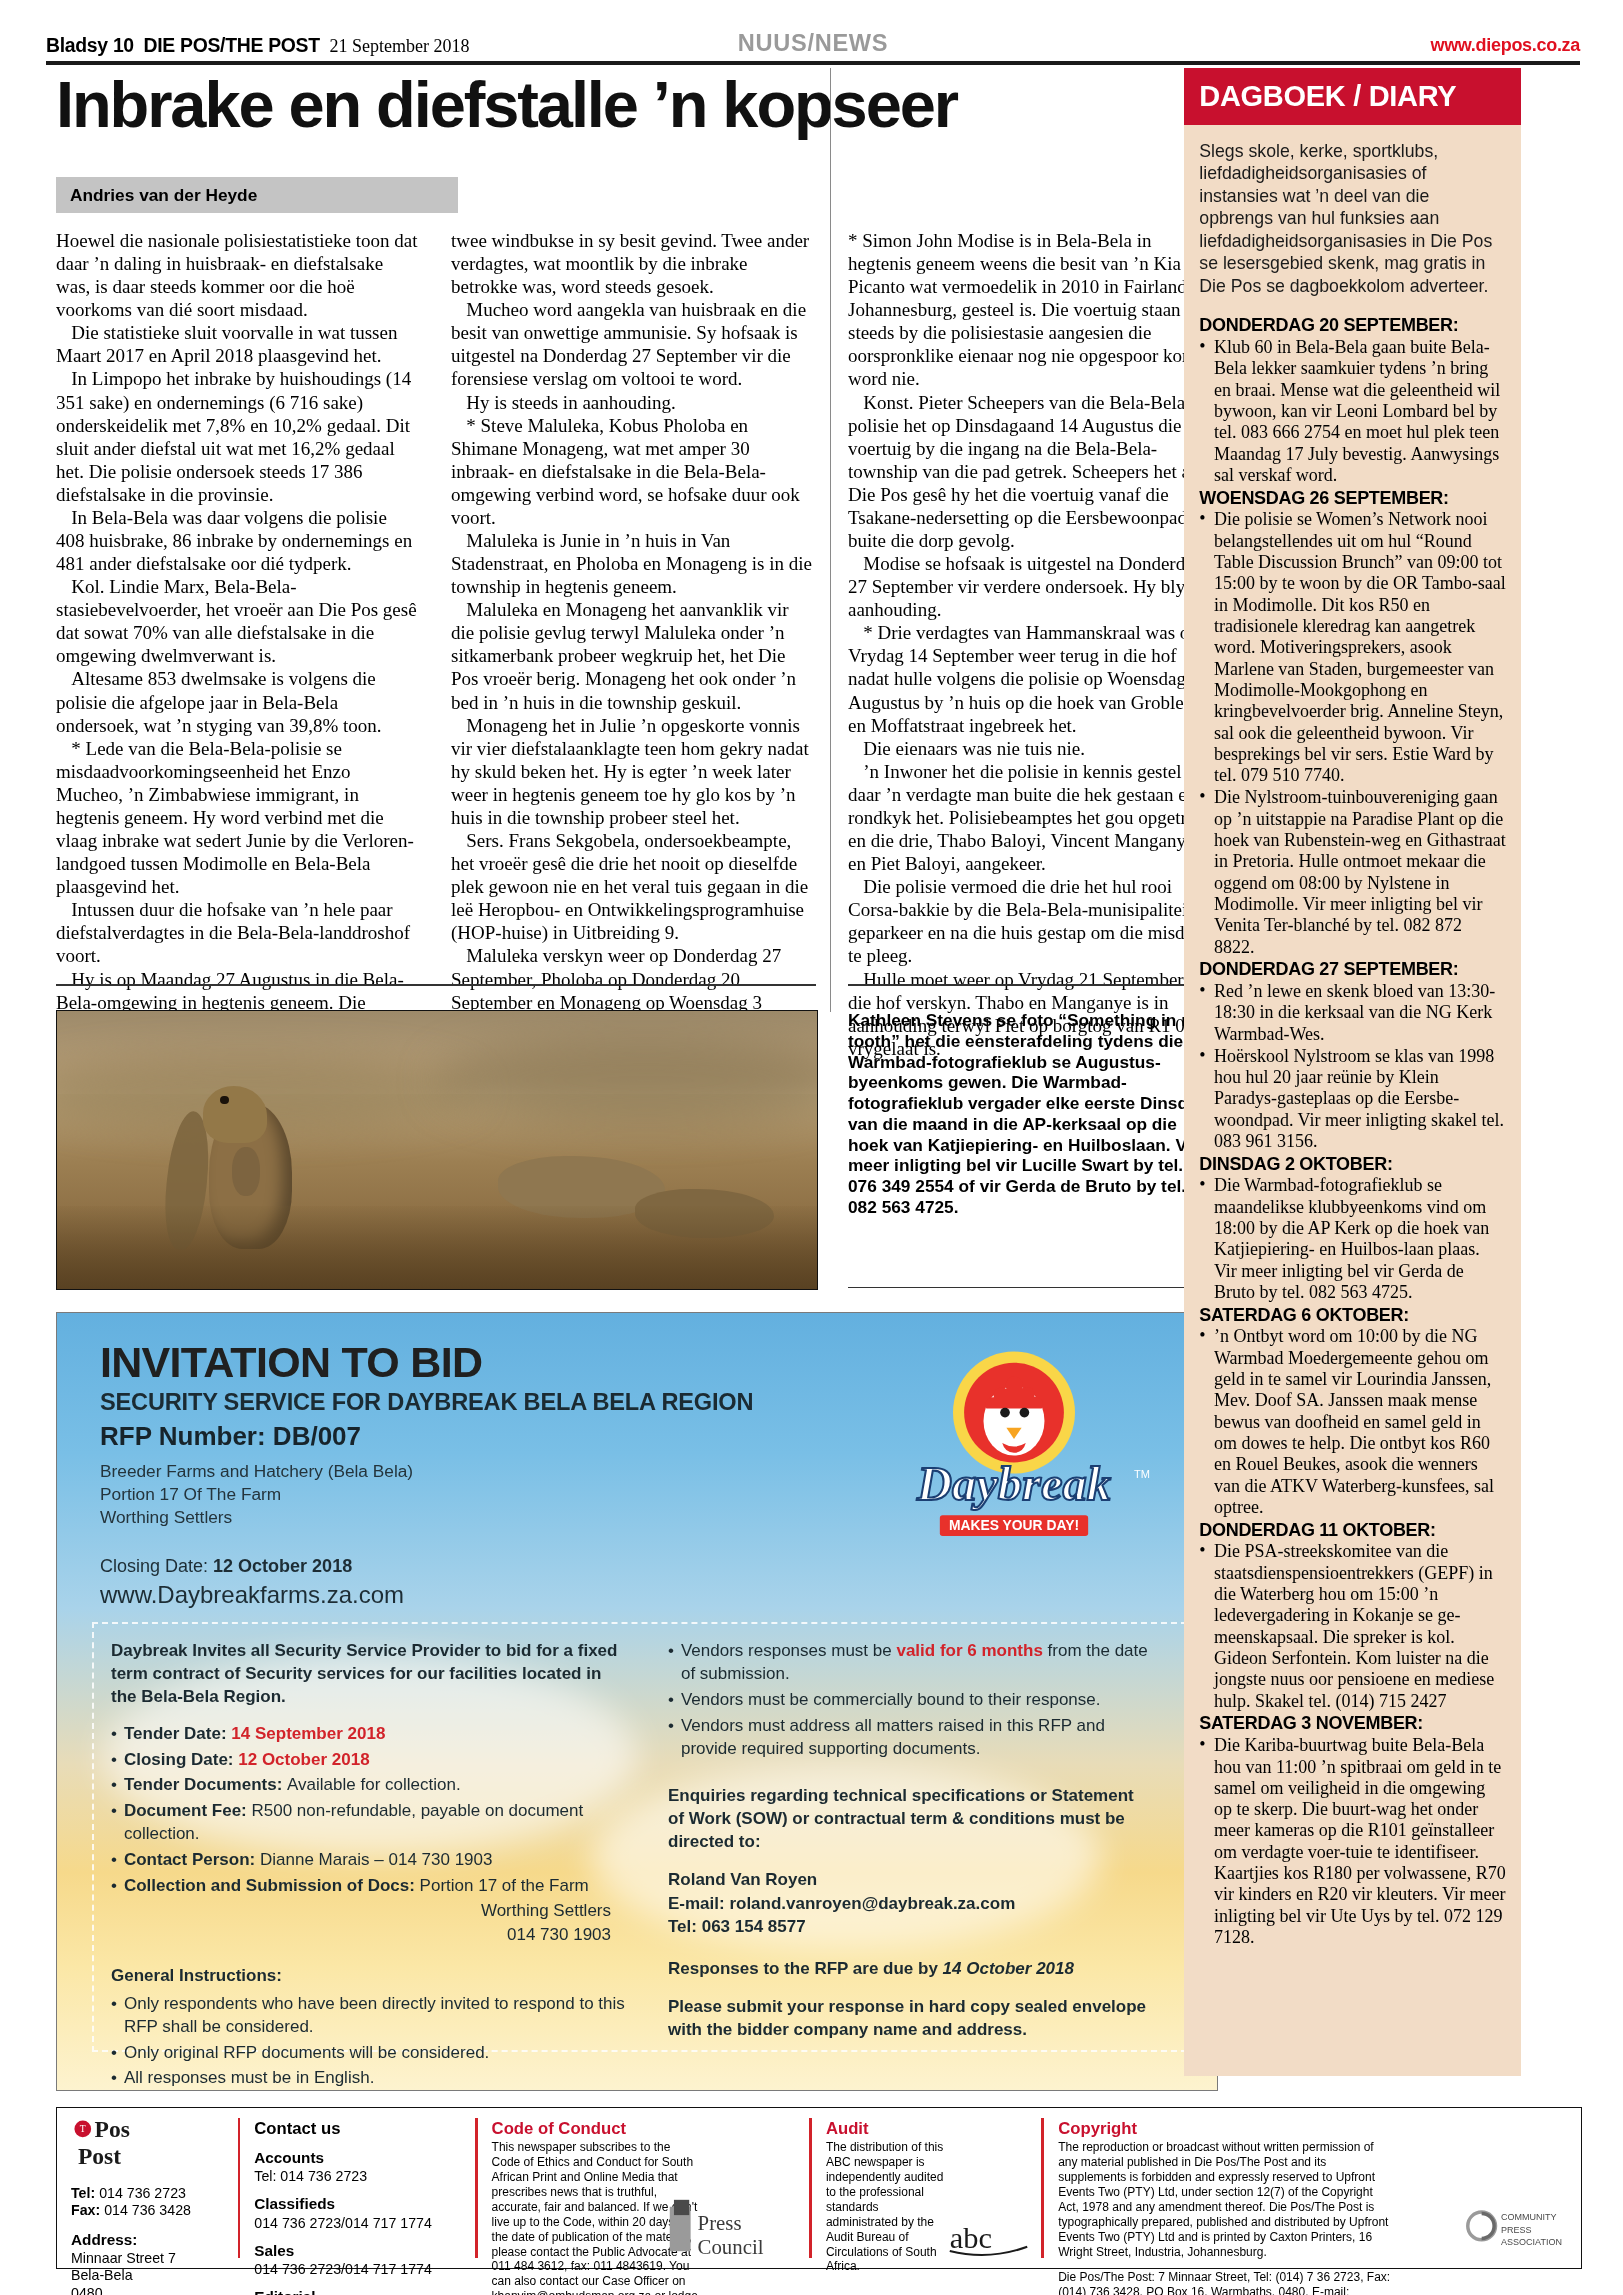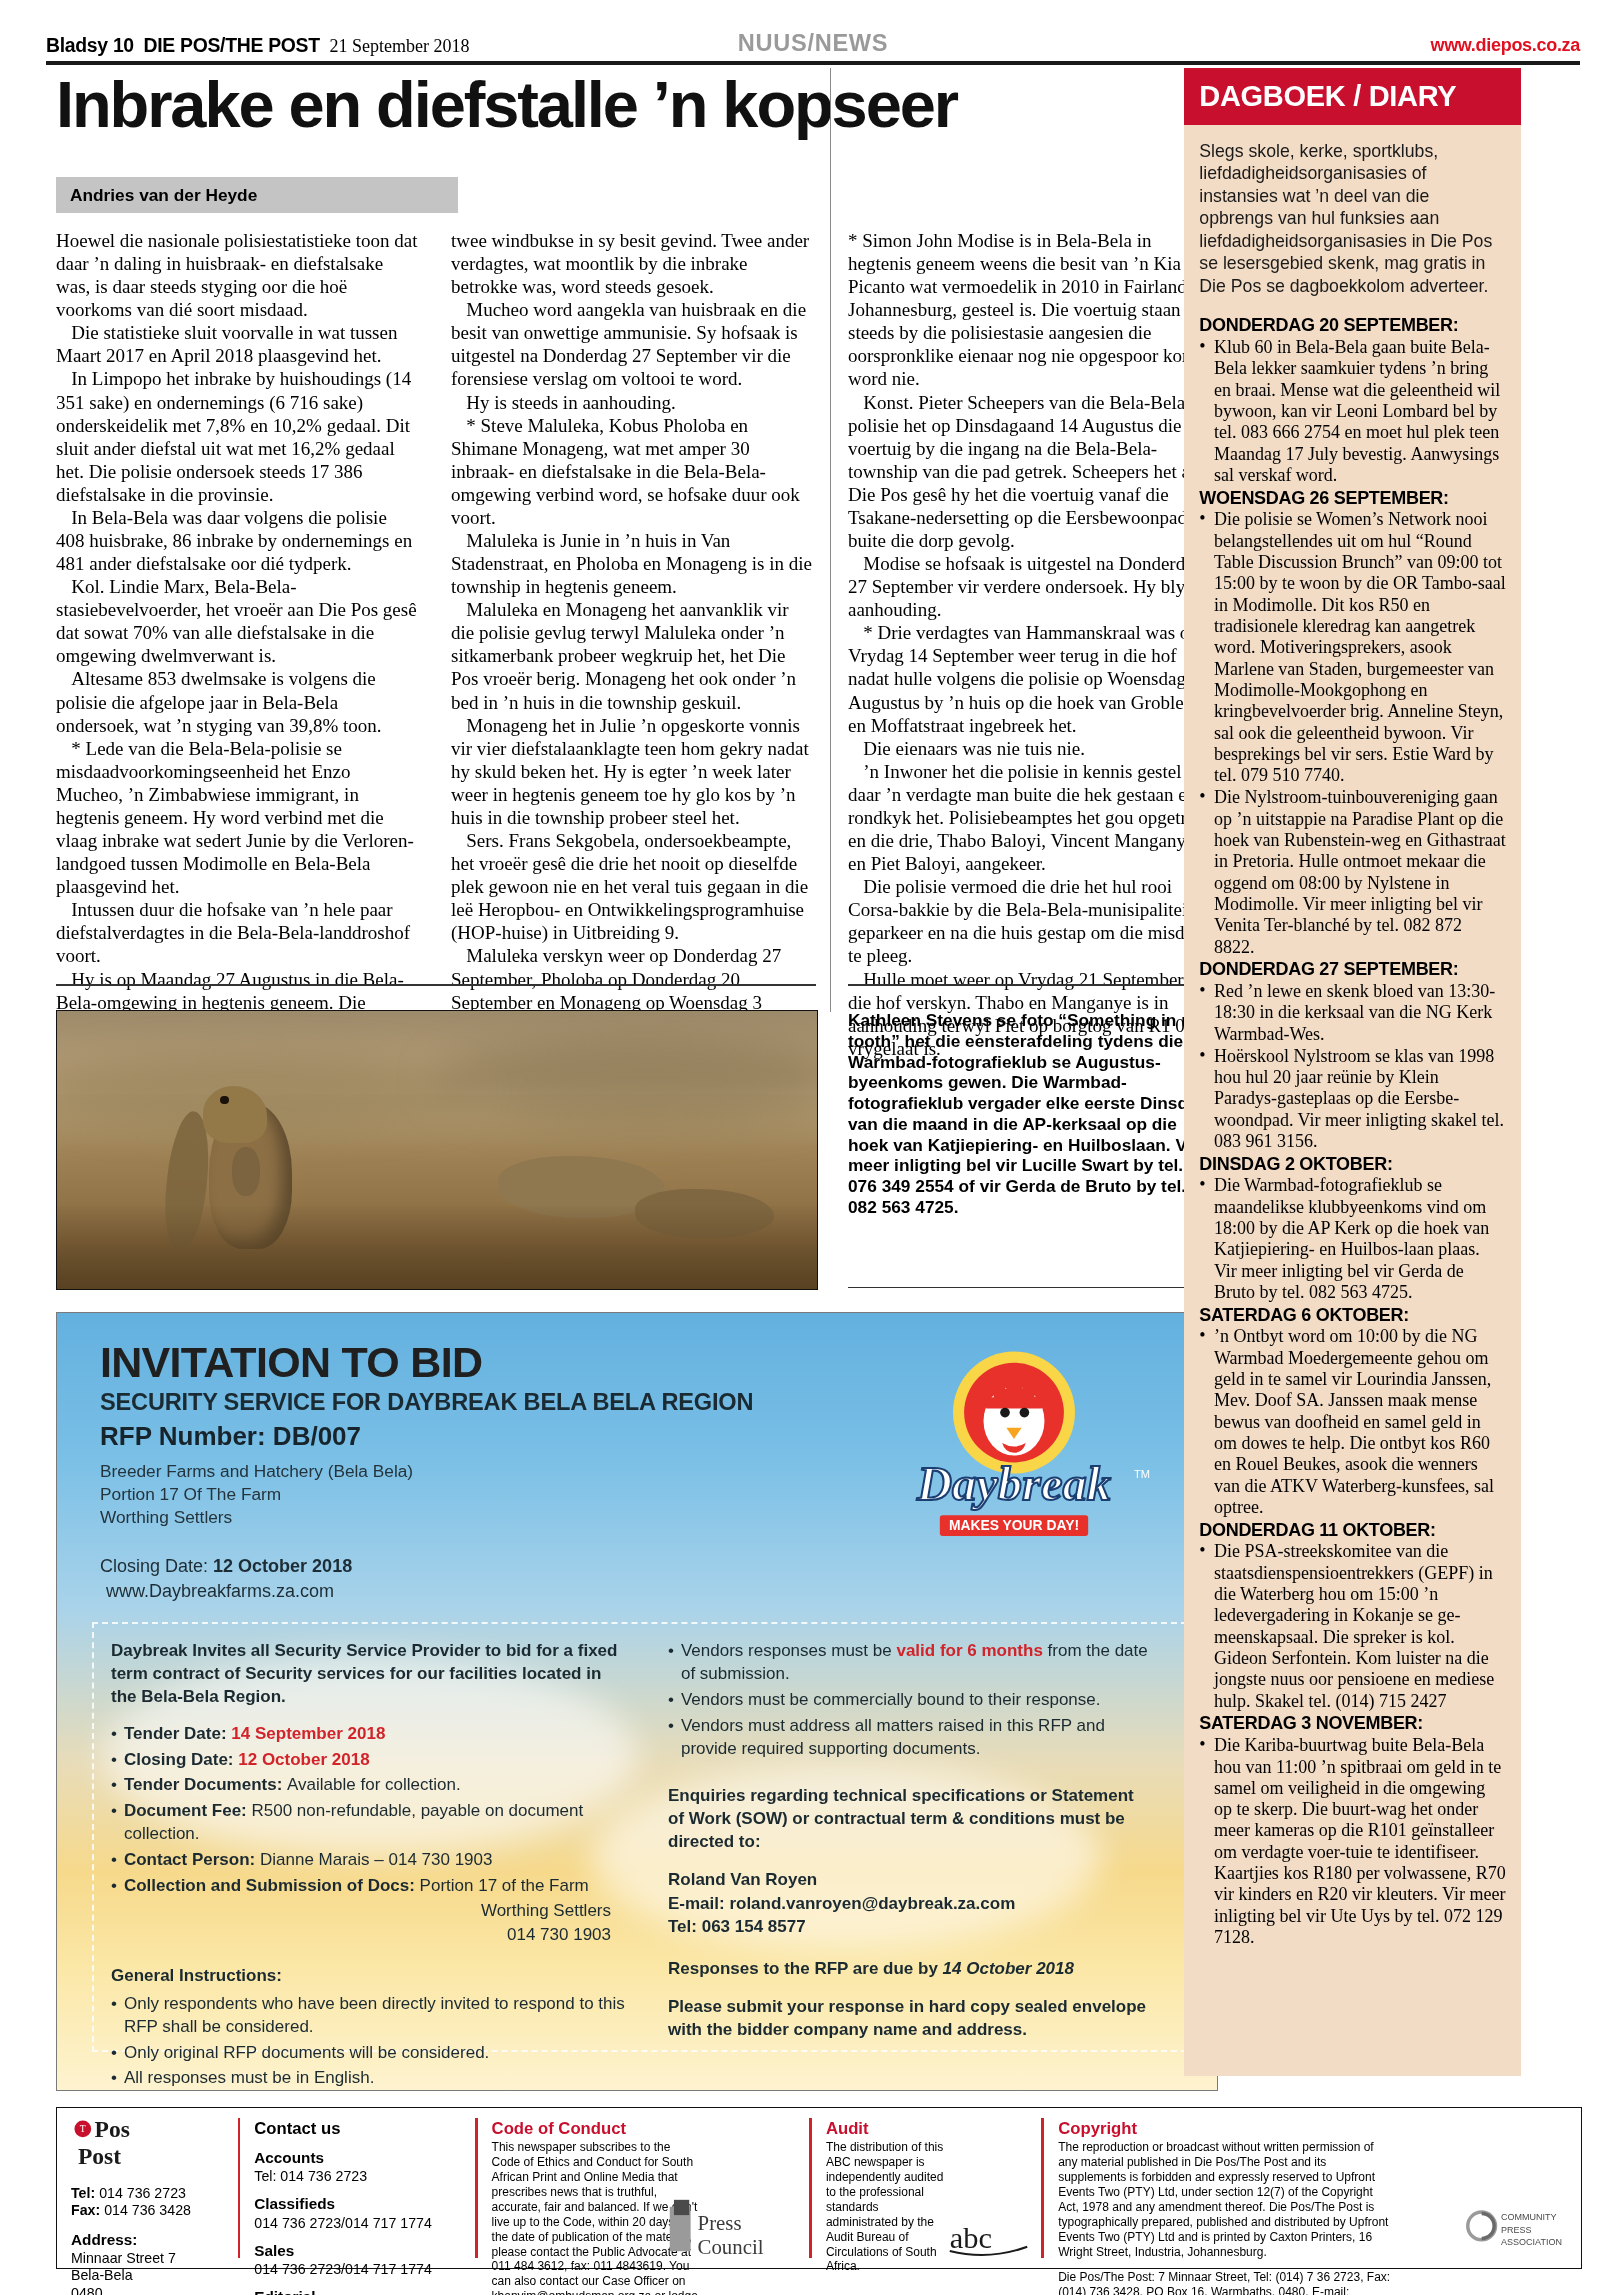--- a/index.html
+++ b/index.html
@@ -51,21 +51,21 @@
   
   .ad{position:absolute;left:56px;top:1312px;width:1160px;height:777px;border:0.7px solid #7a7a7a;overflow:hidden;
       background:linear-gradient(180deg,#63b0df 0%,#79bfe6 18%,#a9d3ea 38%,#e8dcb8 58%,#f6d98b 72%,#fbe7a6 84%,#fdf3cf 100%);}
   .ad-cloud{position:absolute;border-radius:50%;background:rgba(255,255,255,.55);filter:blur(16.7px);}
   .ad-head{position:absolute;left:43px;top:25px;font-family:"Liberation Sans",sans-serif;font-weight:bold;font-size:43px;letter-spacing:-0.7px;color:#202020;}
   .ad-sub{position:absolute;left:43px;top:76px;font-family:"Liberation Sans",sans-serif;font-weight:bold;font-size:23.6px;color:#1b2b33;letter-spacing:-0.2px;}
   .ad-rfp{position:absolute;left:43px;top:108px;font-family:"Liberation Sans",sans-serif;font-weight:bold;font-size:26px;color:#17242b;}
   .ad-addr{position:absolute;left:43px;top:147px;font-family:"Liberation Sans",sans-serif;font-size:17.3px;line-height:1.32;color:#24343c;}
   .ad-close{position:absolute;left:43px;top:243px;font-family:"Liberation Sans",sans-serif;font-size:18px;color:#1d2d35;}
   .ad-close b{font-weight:bold;}
-  .ad-url{position:absolute;left:49px;top:268px;font-family:"Liberation Sans",sans-serif;font-size:18px;color:#1d2d35;}
+  .ad-url{position:absolute;left:43px;top:268px;font-family:"Liberation Sans",sans-serif;font-size:24px;color:#1d2d35;}
   .ad-logo{position:absolute;right:54px;top:33px;width:298px;height:208px;}
   .ad-dash{position:absolute;left:35px;top:309px;width:1091px;height:426px;border:2.1px dashed rgba(255,255,255,.85);}
   .ad-colL{position:absolute;left:54px;top:326px;width:514px;font-family:"Liberation Sans",sans-serif;font-size:17px;line-height:1.38;color:#1b2a31;}
   .ad-colR{position:absolute;left:611px;top:326px;width:486px;font-family:"Liberation Sans",sans-serif;font-size:17px;line-height:1.38;color:#1b2a31;}
   .ad-colL b,.ad-colR b{font-weight:bold;}
   .red{color:#d2232a;font-weight:bold;}
   .ad-li{display:flex;gap:7px;margin-bottom:2.1px;}
   .ad-li .bt{flex:0 0 auto;}
   .ad-intro{font-weight:bold;margin-bottom:14px;line-height:1.36;}
   .gi{font-weight:bold;margin-top:18px;margin-bottom:4.2px;}
@@ -124,21 +124,21 @@
   </div>
   <div class="rule-thick"></div>
 
   <div class="headline">Inbrake en diefstalle ’n kopseer</div>
 
   <div class="byline">
     <span>Andries van der Heyde</span>
   </div>
 
   <div class="artcol" id="col1">
-      <p class="noind">Hoewel die nasionale polisiestatistieke toon dat daar ’n daling in huisbraak- en diefstalsake was, is daar steeds styging oor die hoë voorkoms van dié soort misdaad.</p>
+      <p class="noind">Hoewel die nasionale polisiestatistieke toon dat daar ’n daling in huisbraak- en diefstalsake was, is daar steeds kommer oor die hoë voorkoms van dié soort misdaad.</p>
       <p>Die statistieke sluit voorvalle in wat tussen Maart 2017 en April 2018 plaasgevind het.</p>
       <p>In Limpopo het inbrake by huishoudings (14 351 sake) en ondernemings (6 716 sake) onderskeidelik met 7,8% en 10,2% gedaal. Dit sluit ander diefstal uit wat met 16,2% gedaal het. Die polisie ondersoek steeds 17 386 diefstalsake in die provinsie.</p>
       <p>In Bela-Bela was daar volgens die polisie 408 huisbrake, 86 inbrake by ondernemings en 481 ander diefstalsake oor dié tydperk.</p>
       <p>Kol. Lindie Marx, Bela-Bela-stasiebevelvoerder, het vroeër aan Die Pos gesê dat sowat 70% van alle diefstalsake in die omgewing dwelmverwant is.</p>
       <p>Altesame 853 dwelmsake is volgens die polisie die afgelope jaar in Bela-Bela ondersoek, wat ’n styging van 39,8% toon.</p>
       <p>* Lede van die Bela-Bela-polisie se misdaadvoorkomingseenheid het Enzo Mucheo, ’n Zimbabwiese immigrant, in hegtenis geneem. Hy word verbind met die vlaag inbrake wat sedert Junie by die Verloren-landgoed tussen Modimolle en Bela-Bela plaasgevind het.</p>
       <p>Intussen duur die hofsake van ’n hele paar diefstalverdagtes in die Bela-Bela-landdroshof voort.</p>
       <p>Hy is op Maandag 27 Augustus in die Bela-Bela-omgewing in hegtenis geneem. Die polisie het verskillende soorte ammunisie en</p>
     </div>
   <div class="artcol" id="col2">

